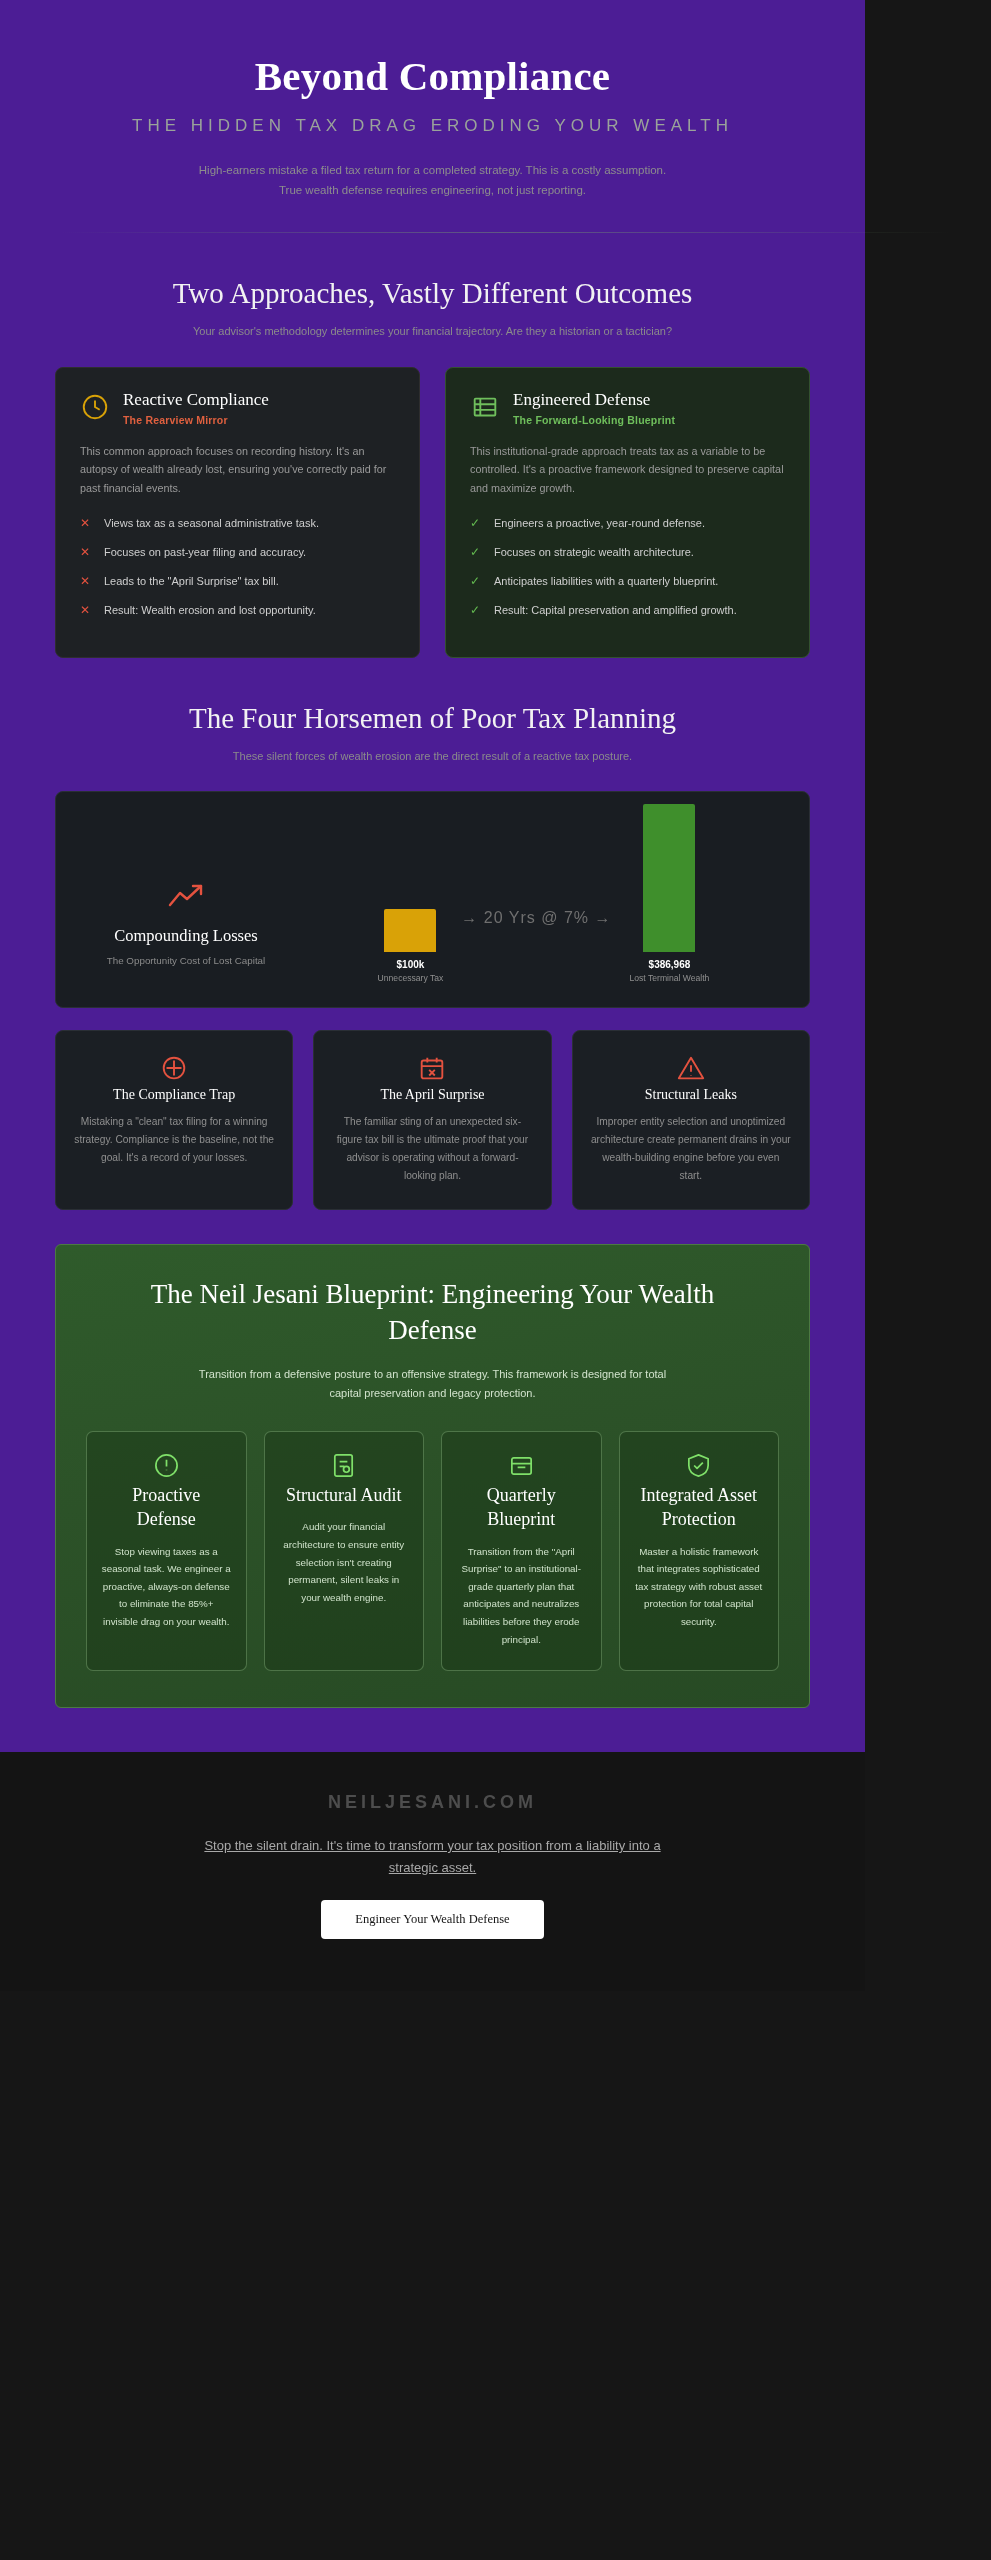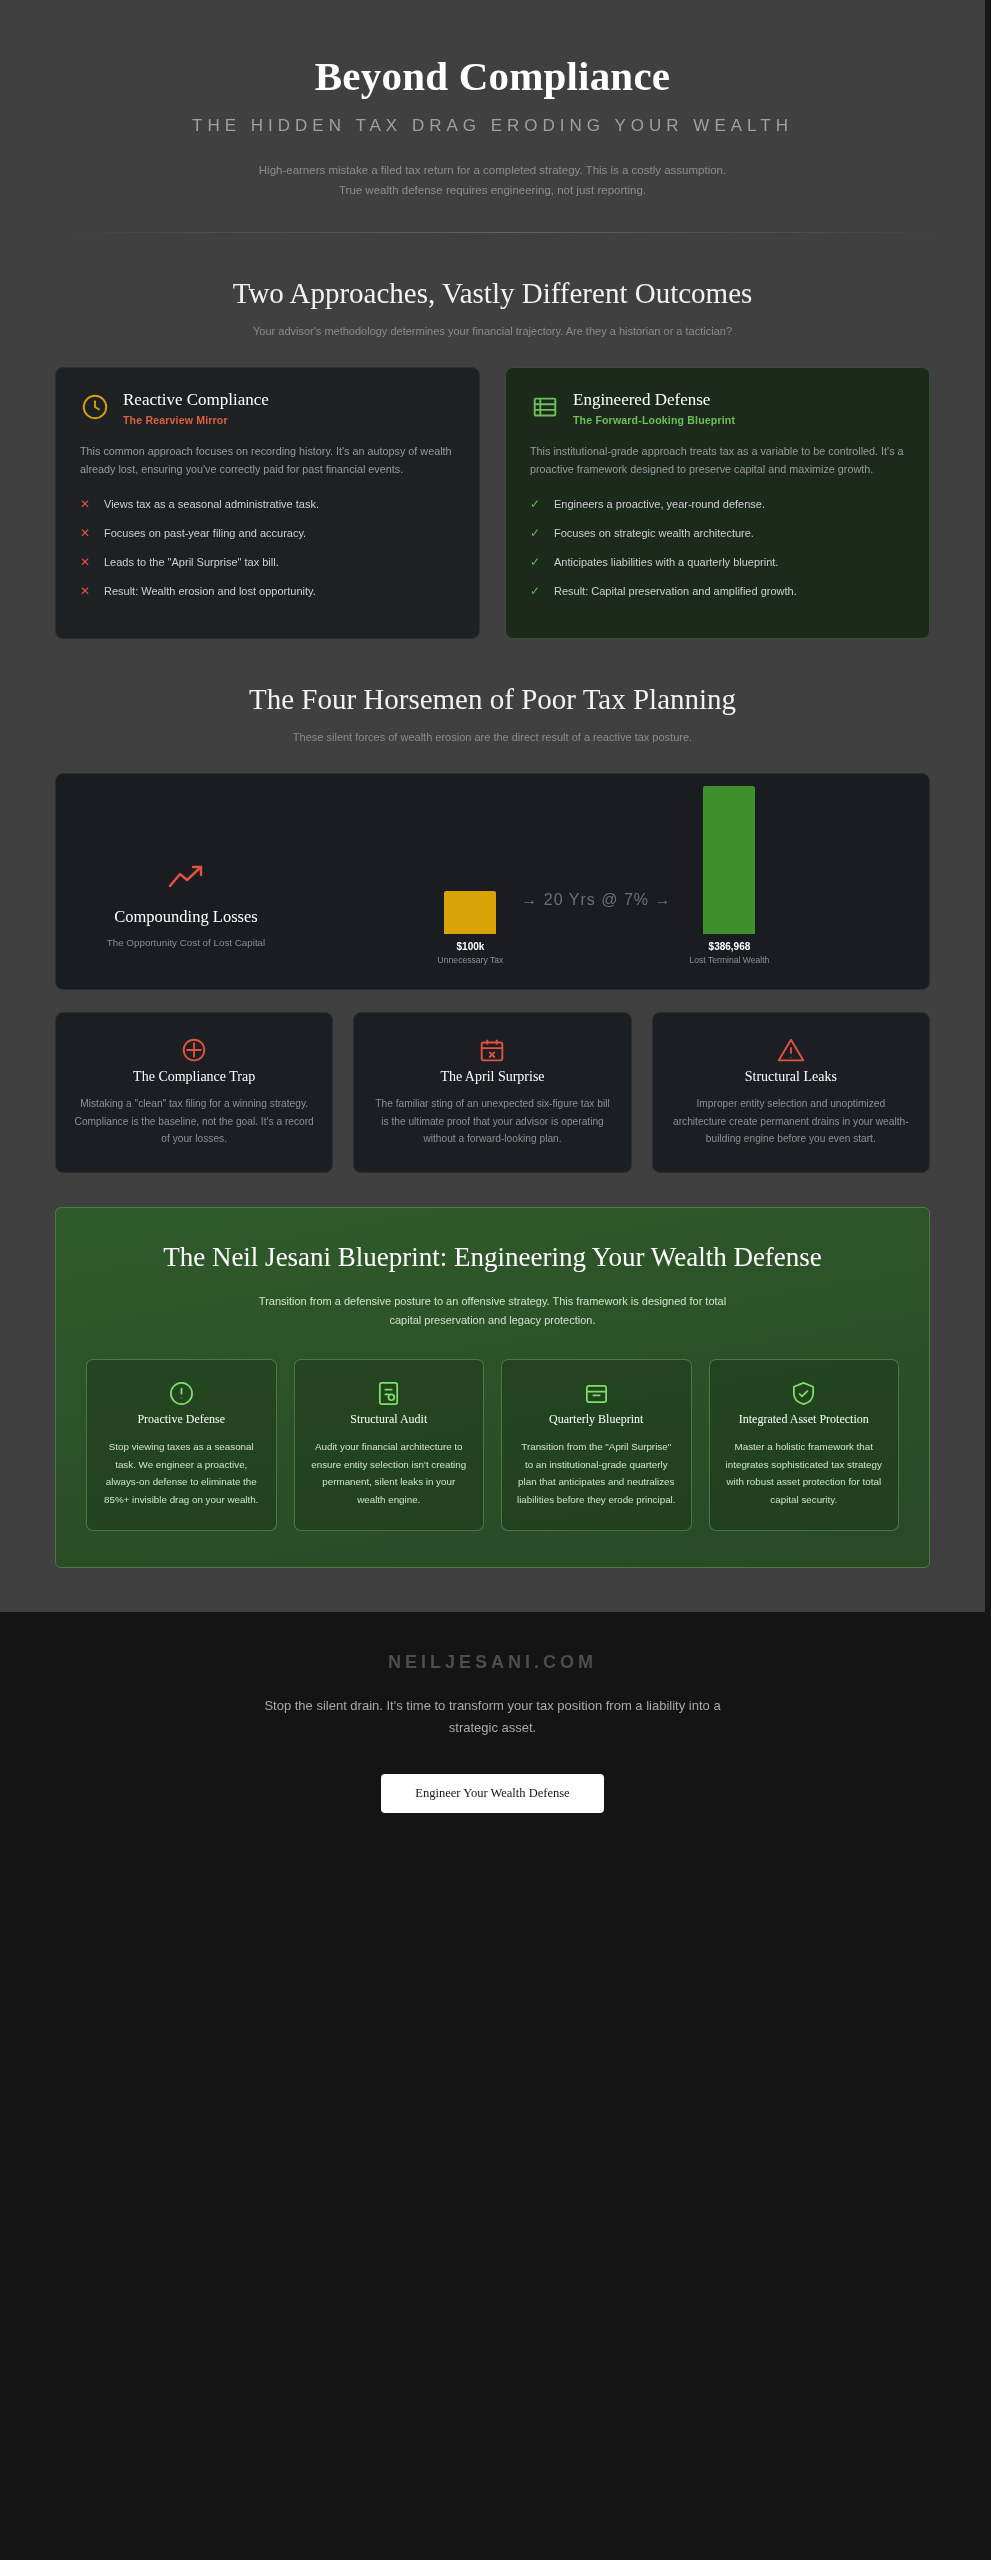--- a/index.html
+++ b/index.html
@@ -3,21 +3,21 @@
 <meta charset="utf-8">
 <style>
   * { box-sizing: border-box; margin: 0; padding: 0; }
   body {
     width: 991px;
     background: #161616;
     font-family: "Liberation Sans", sans-serif;
     color: #e8e8e8;
     -webkit-font-smoothing: antialiased;
   }
-  .page { width: 985px; background: #404040; padding: 0 0 0 0; }
+  .page { width: 865px; background: #4c1d95; padding: 0 0 0 0; }
 
   
   .hero { padding: 52px 60px 0; text-align: center; }
   .hero h1 {
     font-family: "Liberation Serif", serif;
     font-size: 41px;
     font-weight: 700;
     color: #ffffff;
     letter-spacing: 0.2px;
     margin-bottom: 16px;
@@ -207,21 +207,21 @@
   .bp-card {
     flex: 1;
     border: 1px solid rgba(160,210,150,0.35);
     border-radius: 7px;
     background: rgba(20,48,18,0.38);
     padding: 20px 14px 22px;
   }
   .bp-icon { width: 27px; height: 27px; margin: 0 auto 13px; }
   .bp-card h5 {
     font-family: "Liberation Serif", serif;
-    font-size: 12px;
+    font-size: 18px;
     font-weight: 400;
     color: #ffffff;
     margin-bottom: 11px;
     line-height: 1.35;
   }
   .bp-card p { font-size: 9.8px; line-height: 1.8; color: #cfe2ca; }
 
   
   .footer { margin-top: 44px; background: #141414; padding: 40px 60px 52px; text-align: center; }
   .footer .brand {
@@ -229,21 +229,22 @@
     letter-spacing: 4px;
     font-weight: 700;
     color: #4d4d4d;
     margin-bottom: 22px;
   }
   .footer .tagline {
     font-size: 13px;
     color: #a9a9a9;
     line-height: 1.65;
     max-width: 470px;
-    margin: 0 auto 36px;
+    margin: 0 auto 22px;
+    text-decoration: underline;
   }
   .cta {
     display: inline-block;
     background: #ffffff;
     color: #141414;
     font-family: "Liberation Serif", serif;
     font-size: 12.5px;
     padding: 12px 34px;
     border-radius: 4px;
     border: none;

